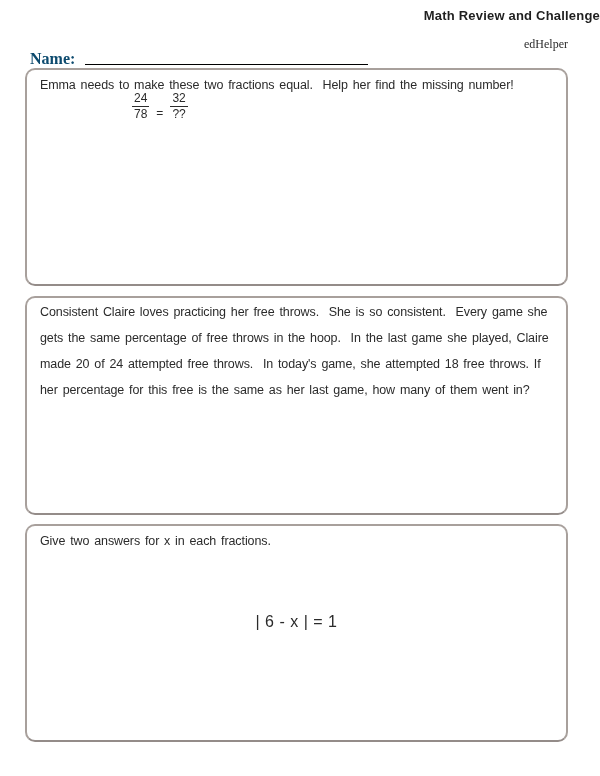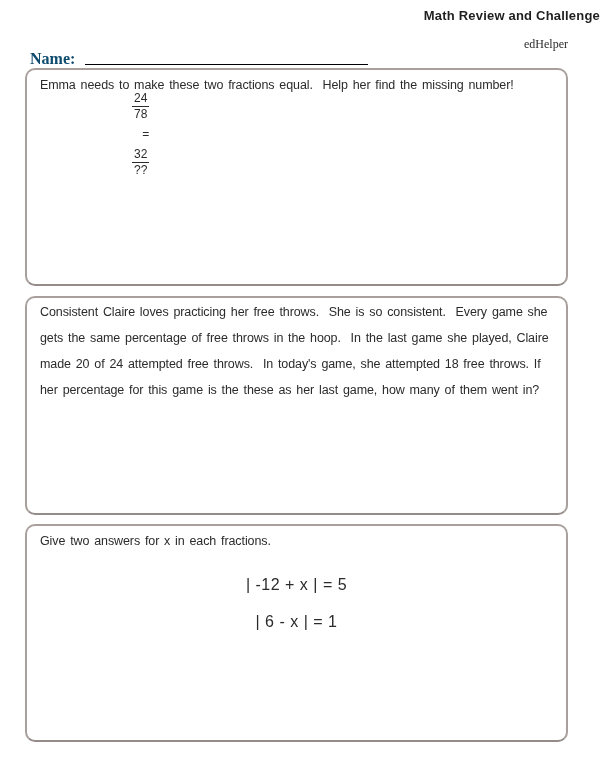--- a/index.html
+++ b/index.html
@@ -76,21 +76,20 @@
   .p2-line-3 { top: 85px; }
   .fraction-row {
     position: absolute;
     top: 22px;
     left: 105px;
     display: flex;
     align-items: flex-end;
     gap: 7px;
     font-size: 12px;
     color: #2b2b2b;
-    flex-direction: column;
   }
   .fraction {
     display: inline-flex;
     flex-direction: column;
     align-items: center;
     line-height: 1.05;
   }
   .fraction .num {
     border-bottom: 1.4px solid #2b2b2b;
     padding: 0 2px 1px 2px;
@@ -134,22 +133,21 @@
         <span class="num">32</span>
         <span class="den">??</span>
       </span>
     </div>
   </div>
 
   <div class="problem-box box-2">
     <div class="prompt-line p2-line-0">Consistent Claire loves practicing her free throws.  She is so consistent.  Every game she</div>
     <div class="prompt-line p2-line-1">gets the same percentage of free throws in the hoop.  In the last game she played, Claire</div>
     <div class="prompt-line p2-line-2">made 20 of 24 attempted free throws.  In today's game, she attempted 18 free throws. If</div>
-    <div class="prompt-line p2-line-3">her percentage for this game is the these as her last game, how many of them went in?</div>
+    <div class="prompt-line p2-line-3">her percentage for this free is the same as her last game, how many of them went in?</div>
   </div>
 
   <div class="problem-box box-3">
     <div class="prompt-line" style="top:8px;">Give two answers for x in each fractions.</div>
-    <div class="equation eq-0">| -12 + x | = 5</div>
     <div class="equation eq-1">| 6 - x | = 1</div>
   </div>
 
 </div>
 
 </body></html>

